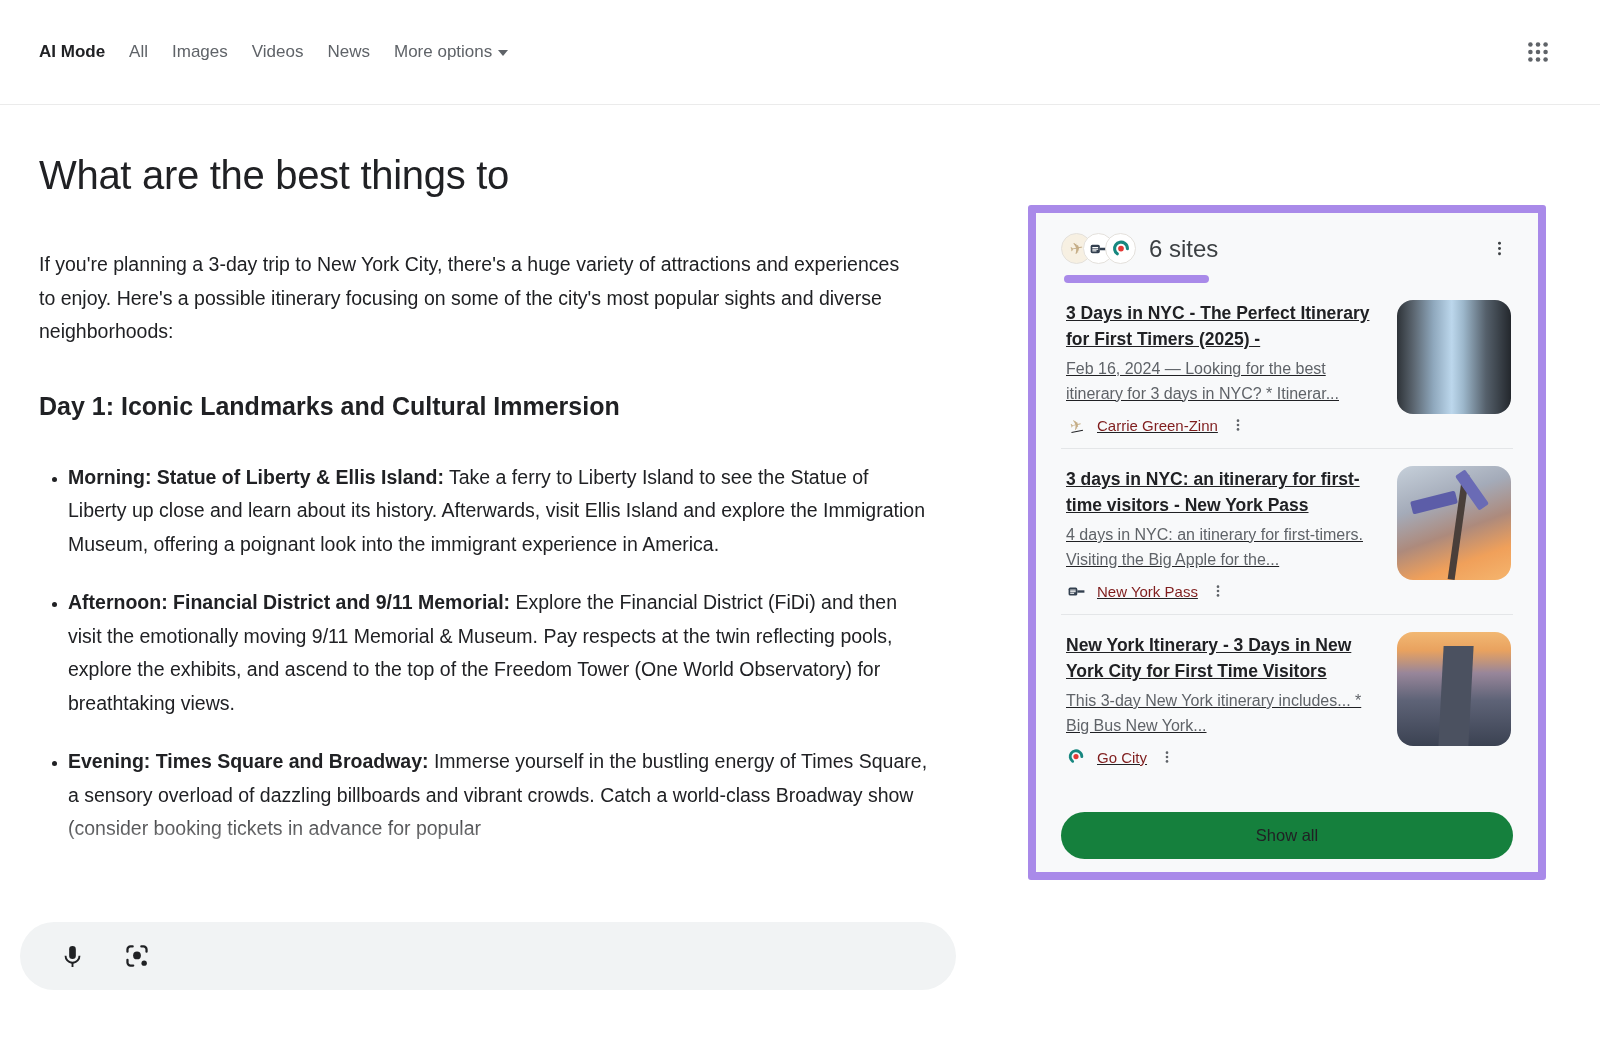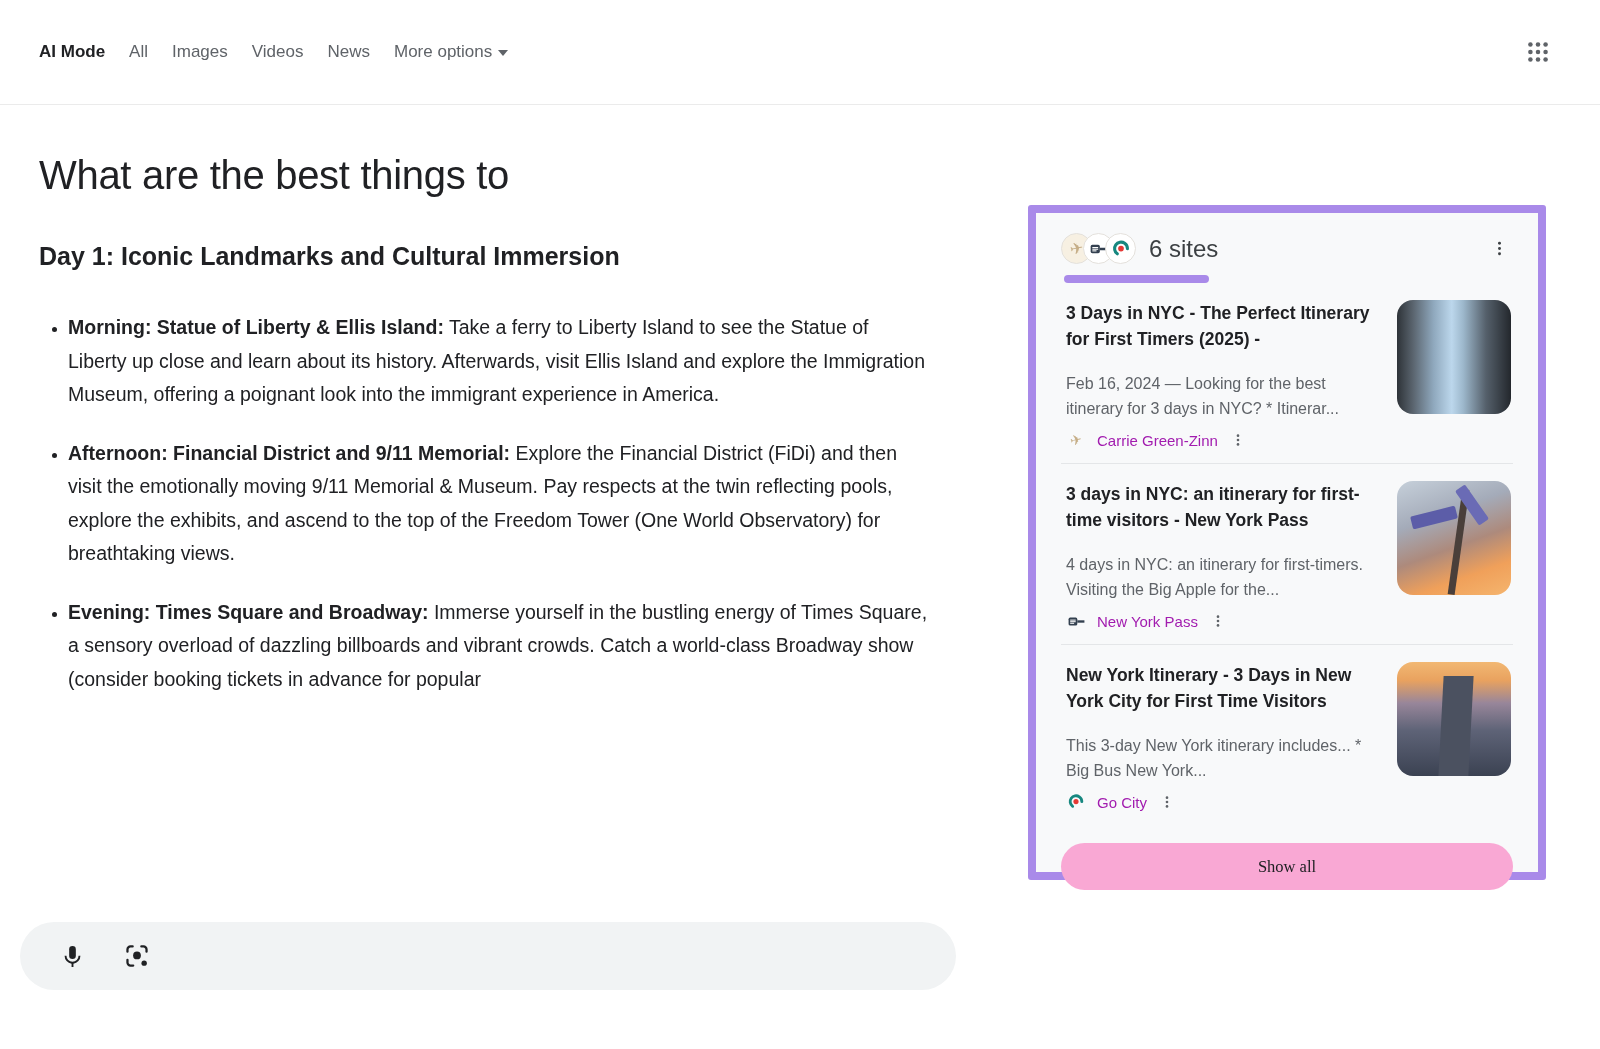--- a/index.html
+++ b/index.html
@@ -45,46 +45,46 @@
   .favicon-cluster { display:flex; align-items:center; }
   .fav { width:31px; height:31px; border-radius:50%; background:#fff; border:1px solid #e4e1dc;
     display:flex; align-items:center; justify-content:center; overflow:hidden; }
   .fav + .fav { margin-left:-9px; }
   .fav-plane { background:#f7f0e2; color:#c5ad86; font-size:16px; }
   .fav-plane span { display:inline-block; transform:rotate(-12deg); }
   .sites-label { margin-left:13px; font-size:24px; color:#3c4043; }
   .panel-menu { margin-left:auto; width:28px; height:28px; display:flex; align-items:center; justify-content:center; cursor:pointer; }
   .panel-underline { width:145px; height:8px; border-radius:4px; background:#a98ae9; margin:11px 0 0 3px; }
 
-  .source-card { display:flex; gap:16px; padding:17px 2px 13px 5px; }
+  .source-card { display:flex; gap:16px; padding:17px 2px 13px 5px;text-decoration:underline; }
   .source-card:not(:last-of-type) { border-bottom:1px solid #e4e6e8; }
   .card-text { width:325px; }
   .card-title { font-size:17.5px; font-weight:700; line-height:26px; color:#202124; cursor:pointer; }
-  .card-snippet { margin-top:20px; font-size:16px; line-height:24.5px; color:#5f6368; }
+  .card-snippet { margin-top:5px; font-size:16px; line-height:24.5px; color:#5f6368; }
   .source-row { margin-top:9px; display:flex; align-items:center; gap:11px; }
   .source-ico { width:20px; height:20px; display:flex; align-items:center; justify-content:center; }
   .source-ico.plane { color:#c5ad86; font-size:14px; }
   .source-ico.plane span { display:inline-block; transform:rotate(-12deg); }
-  .source-name { font-size:15px; color:#a21caf; }
+  .source-name { font-size:15px; color:#7f1d1d; }
   .row-menu { width:18px; height:18px; display:flex; align-items:center; justify-content:center; cursor:pointer; }
 
   .thumb { width:114px; height:114px; border-radius:16px; margin-left:auto; flex-shrink:0;
     position:relative; overflow:hidden; cursor:pointer; }
   .thumb-1 { background:linear-gradient(90deg,#2e3338 0%,#5a646e 14%,#8fa8bd 32%,#bcd7ec 48%,#9db8cc 58%,#55606b 78%,#23272c 100%); }
   .thumb-2 { background:linear-gradient(160deg,#c6d0da 0%,#a4abb9 32%,#ad8a7c 56%,#f0a05a 78%,#f5b56e 100%); }
   .thumb-2 .sign-a { position:absolute; left:14px; top:30px; width:46px; height:13px; background:#5c5da8;
     border-radius:2px; transform:rotate(-14deg); }
   .thumb-2 .sign-b { position:absolute; right:18px; top:18px; width:42px; height:12px; background:#6a6bb5;
     border-radius:2px; transform:rotate(55deg); }
   .thumb-2 .pole { position:absolute; left:58px; top:8px; width:7px; height:106px; background:#4a3f3a; transform:rotate(8deg); }
   .thumb-3 { background:linear-gradient(180deg,#f2b873 0%,#e9a25f 16%,#98869a 36%,#5e6377 60%,#3b4252 100%); }
   .thumb-3 .tower { position:absolute; left:44px; top:14px; width:30px; height:100px; background:#4b5160; transform:skewX(-3deg); }
 
-  .show-all { margin-top:18px; width:452px; height:47px; border-radius:24px; background:#f9a8d4;
-    border:none; font-family:Liberation Serif, serif; font-size:16.5px; color:#202124;
+  .show-all { margin-top:32px; width:452px; height:47px; border-radius:24px; background:#15803d;
+    border:none; font-family:Liberation Sans, sans-serif; font-size:16.5px; color:#202124;
     display:flex; align-items:center; justify-content:center; cursor:pointer; }
 </style>
 </head>
 <body>
 
 <div class="topnav">
   <div class="nav-items">
     <span class="nav-link active">AI Mode</span>
     <span class="nav-link">All</span>
     <span class="nav-link">Images</span>
@@ -107,20 +107,21 @@
         <circle cx="12" cy="19" r="2.1"></circle>
         <circle cx="19" cy="19" r="2.1"></circle>
     </svg>
   </div>
 </div>
 
 <div class="answer">
   <h1 class="question">
     <span>What are the best things to</span><br>
   </h1>
+  <p class="intro">If you're planning a 3-day trip to New York City, there's a huge variety of attractions and experiences to enjoy. Here's a possible itinerary focusing on some of the city's most popular sights and diverse neighborhoods:</p>
   <h2 class="day-heading">Day 1: Iconic Landmarks and Cultural Immersion</h2>
   <ul class="bullets">
     <li>
       <span class="lead">Morning: Statue of Liberty &amp; Ellis Island:</span><span> Take a ferry to Liberty Island to see the Statue of Liberty up close and learn about its history. Afterwards, visit Ellis Island and explore the Immigration Museum, offering a poignant look into the immigrant experience in America.</span>
     </li>
     <li>
       <span class="lead">Afternoon: Financial District and 9/11 Memorial:</span><span> Explore the Financial District (FiDi) and then visit the emotionally moving 9/11 Memorial &amp; Museum. Pay respects at the twin reflecting pools, explore the exhibits, and ascend to the top of the Freedom Tower (One World Observatory) for breathtaking views.</span>
     </li>
     <li>
       <span class="lead">Evening: Times Square and Broadway:</span><span> Immerse yourself in the bustling energy of Times Square, a sensory overload of dazzling billboards and vibrant crowds. Catch a world-class Broadway show (consider booking tickets in advance for popular</span>

